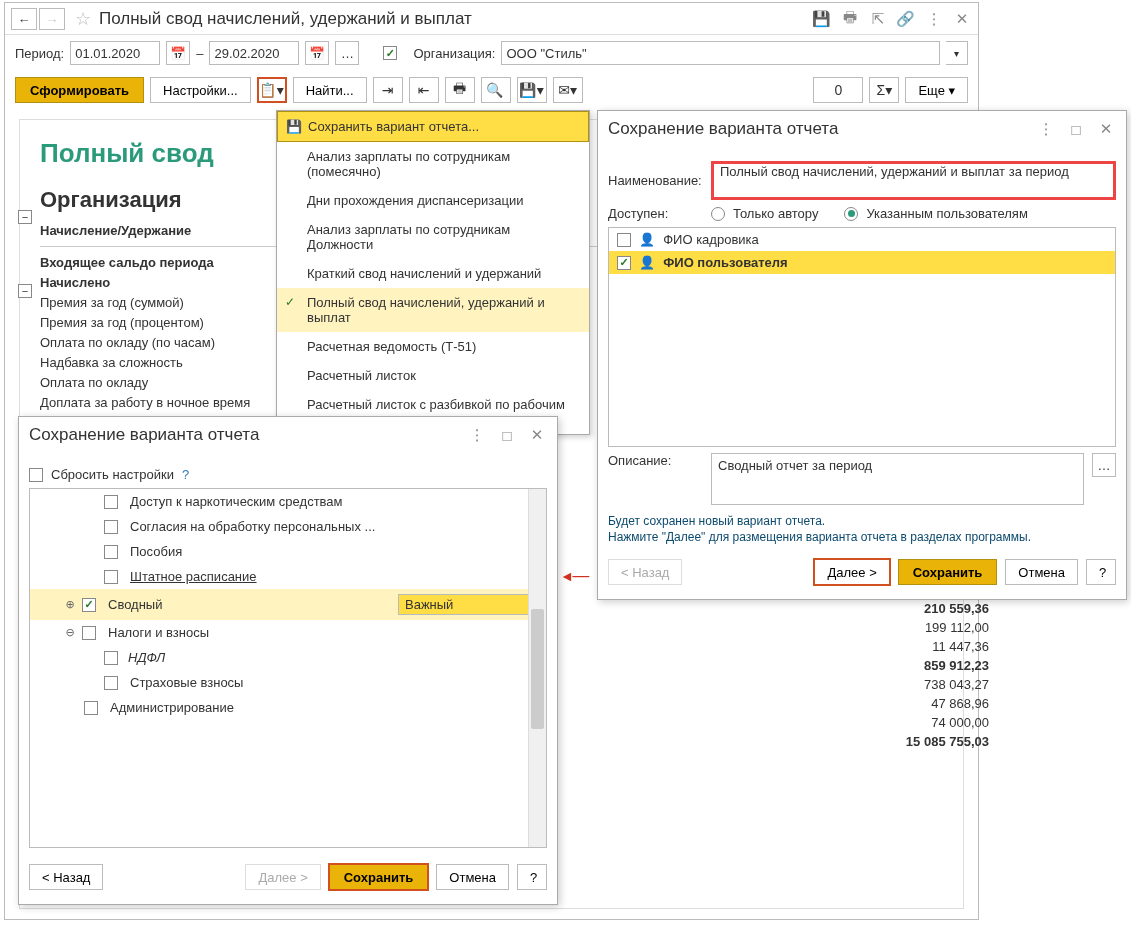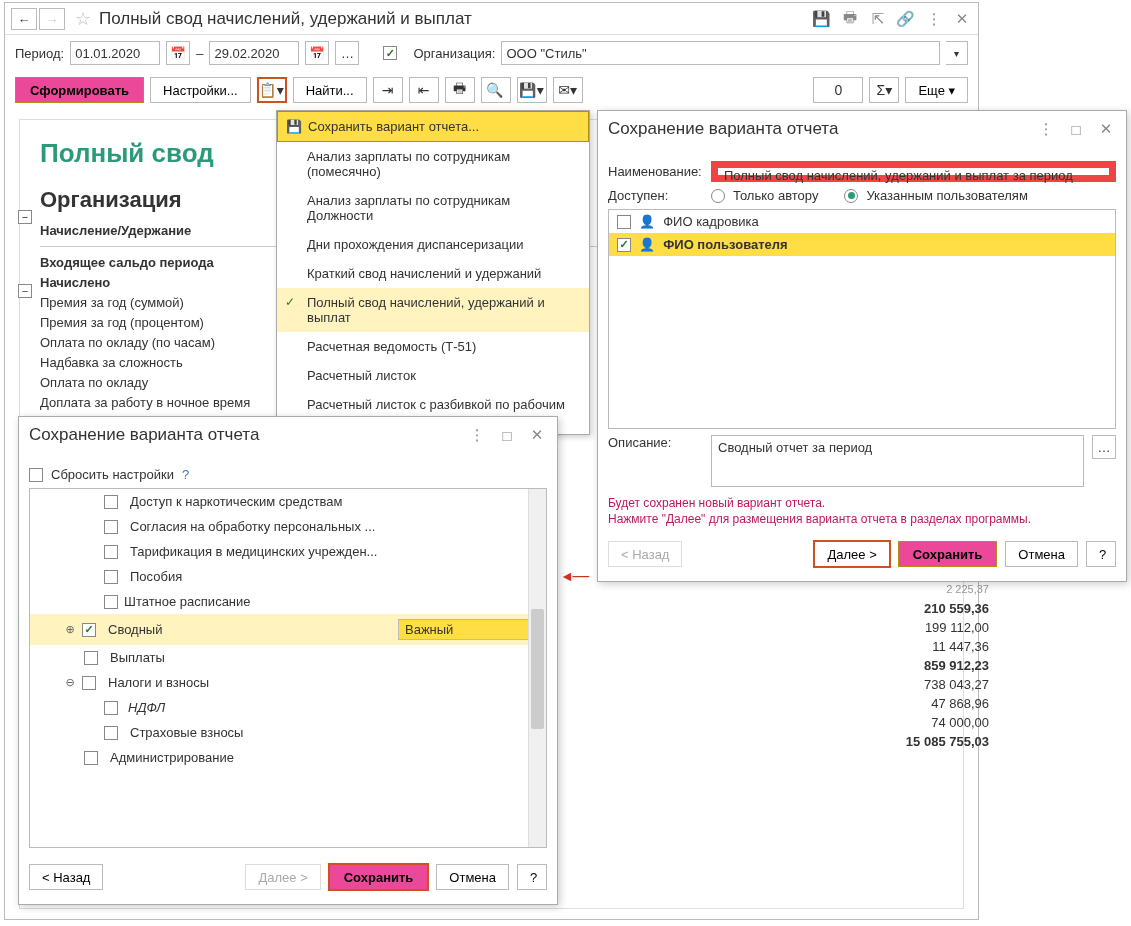--- a/index.html
+++ b/index.html
@@ -13,21 +13,21 @@
 .titlebar-icon { width: 20px; height: 20px; display: flex; align-items: center; justify-content: center; color: #888; cursor: pointer; font-size: 15px; }
 .period-row { display: flex; align-items: center; padding: 6px 10px; gap: 6px; }
 .label { color: #333; }
 .date-input { border: 1px solid #bbb; height: 24px; padding: 0 4px; width: 90px; display: flex; align-items: center; background: #fff; }
 .cal-btn { width: 24px; height: 24px; border: 1px solid #bbb; background: #fff; display: flex; align-items: center; justify-content: center; cursor: pointer; }
 .small-btn { width: 24px; height: 24px; border: 1px solid #bbb; background: #fff; display: flex; align-items: center; justify-content: center; cursor: pointer; }
 .chk { width: 14px; height: 14px; border: 1px solid #888; background: #fff; display: inline-flex; align-items: center; justify-content: center; color: #2a7a2a; font-size: 11px; font-weight: bold; }
 .org-input { border: 1px solid #bbb; height: 24px; flex: 1; padding: 0 4px; display: flex; align-items: center; background: #fff; }
 .dropdown-btn { width: 22px; height: 24px; border: 1px solid #bbb; border-left: none; background: #fff; display: flex; align-items: center; justify-content: center; cursor: pointer; font-size: 10px; }
 .toolbar { display: flex; align-items: center; padding: 6px 10px; gap: 6px; }
-.btn-yellow { background: #ec4899; border: 1px solid #b09010; height: 26px; padding: 0 14px; font-size: 13px; cursor: pointer; font-weight: bold; }
+.btn-yellow { background: #eab308; border: 1px solid #b09010; height: 26px; padding: 0 14px; font-size: 13px; cursor: pointer; font-weight: bold; }
 .btn-white { background: #fff; border: 1px solid #bbb; height: 26px; padding: 0 12px; font-size: 13px; cursor: pointer; }
 .icon-btn { width: 30px; height: 26px; border: 1px solid #bbb; background: #fff; cursor: pointer; display: flex; align-items: center; justify-content: center; font-size: 14px; }
 .icon-btn-hl { border: 1px solid #d05020; box-shadow: 0 0 0 1px #d05020 inset; }
 .spacer { flex: 1; }
 .report-body { padding: 10px 14px; position: relative; height: calc(100% - 106px); overflow: hidden; }
 .report-inner { border: 1px solid #ddd; padding: 14px 20px; height: 100%; position: relative; }
 .r-title { color: #2a9a7a; font-size: 26px; font-weight: bold; margin: 4px 0 18px; }
 .r-sub { font-size: 22px; font-weight: bold; margin: 4px 0 10px; }
 .r-header { font-weight: bold; margin: 4px 0 8px; }
 .r-row { font-size: 13px; line-height: 20px; }
@@ -45,29 +45,29 @@
 .menu-icon { position: absolute; left: 8px; font-size: 13px; }
 
 
 .dialog-right { position: absolute; left: 597px; top: 110px; width: 530px; border: 1px solid #aaa; background: #fff; box-shadow: 2px 2px 8px rgba(0,0,0,0.2); z-index: 10; }
 .dlg-titlebar { display: flex; align-items: flex-start; padding: 8px 10px; }
 .dlg-title { font-size: 17px; flex: 1; }
 .dlg-tb-icons { display: flex; gap: 10px; }
 .dlg-content { padding: 8px 10px; }
 .form-row { display: flex; align-items: center; margin: 6px 0; gap: 8px; }
 .form-label { width: 95px; }
-.text-input { border: 7px solid #ef4444; height: 21px; padding: 0 6px; background: #fff; flex: 1; }
+.text-input { border: 3px solid #ef4444; height: 39px; padding: 0 6px; background: #fff; flex: 1; }
 .radio { width: 14px; height: 14px; border: 1px solid #888; border-radius: 50%; display: inline-flex; align-items: center; justify-content: center; }
 .radio.checked::after { content: ""; width: 7px; height: 7px; border-radius: 50%; background: #2a9a7a; }
 .user-list { border: 1px solid #bbb; height: 220px; margin: 6px 0; overflow: hidden; }
 .user-row { display: flex; align-items: center; padding: 4px 8px; gap: 8px; }
 .user-row.hl { background: #ffdd44; font-weight: bold; }
 .user-icon { color: #7a4aa0; font-size: 13px; }
 .desc-area { border: 1px solid #bbb; height: 52px; padding: 4px 6px; background: #fff; flex: 1; }
-.info-text { font-size: 12px; color: #be185d; margin: 8px 0; line-height: 16px; }
+.info-text { font-size: 12px; color: #0c4a6e; margin: 8px 0; line-height: 16px; }
 .dlg-buttons { display: flex; gap: 8px; padding: 6px 0; align-items: center; }
 .btn-next-hl { border: 1px solid #d05020; box-shadow: 0 0 0 1px #d05020; }
 
 
 .dialog-left { position: absolute; left: 18px; top: 416px; width: 540px; border: 1px solid #aaa; background: #fff; box-shadow: 2px 2px 8px rgba(0,0,0,0.2); z-index: 8; }
 .sections-list { border: 1px solid #bbb; height: 360px; overflow: hidden; }
 .sections-header { display: flex; background: #eee; border-bottom: 1px solid #ccc; }
 .sh-col1 { flex: 1; padding: 5px 8px; border-right: 1px solid #ccc; }
 .sh-col2 { width: 140px; padding: 5px 8px; }
 .section-row { display: flex; align-items: center; padding: 5px 8px; gap: 6px; }
@@ -168,22 +168,22 @@
   <div>74 000,00</div>
   <div class="bold">15 085 755,03</div>
 </div>
 
 <div class="dropdown-menu">
   <div class="menu-item hl-yellow">
     <span class="menu-icon">💾</span>
     <span>Сохранить вариант отчета...</span>
   </div>
   <div class="menu-item">Анализ зарплаты по сотрудникам (помесячно)</div>
+  <div class="menu-item">Дни прохождения диспансеризации</div>
   <div class="menu-item">Анализ зарплаты по сотрудникам Должности</div>
-  <div class="menu-item">Дни прохождения диспансеризации</div>
   <div class="menu-item">Краткий свод начислений и удержаний</div>
   <div class="menu-item hl-light">
     <span class="menu-check">✓</span>
     <span>Полный свод начислений, удержаний и выплат</span>
   </div>
   <div class="menu-item">Расчетная ведомость (Т-51)</div>
   <div class="menu-item">Расчетный листок</div>
   <div class="menu-item">Расчетный листок с разбивкой по рабочим местам</div>
 </div>
 
@@ -269,46 +269,34 @@
           <div class="section-row">
             <span class="row-indent" style="width: 40px;"></span>
             <span style="width: 14px; display: inline-block;"></span>
             <span class="chk"></span>
             <span style="margin-left: 6px;">Согласия на обработку персональных ...</span>
           </div>
           <div class="section-row">
             <span class="row-indent" style="width: 40px;"></span>
             <span style="width: 14px; display: inline-block;"></span>
             <span class="chk"></span>
-            <span style="margin-left: 6px;">Тарификация в медицинских учрежден...</span>
-          </div>
-          <div class="section-row">
-            <span class="row-indent" style="width: 40px;"></span>
-            <span style="width: 14px; display: inline-block;"></span>
-            <span class="chk"></span>
             <span style="margin-left: 6px;">Пособия</span>
           </div>
           <div class="section-row">
             <span class="row-indent" style="width: 40px;"></span>
             <span style="width: 14px; display: inline-block;"></span>
             <span class="chk"></span>
-            <span style="">Штатное расписание</span>
+            <span style="margin-left: 6px; text-decoration: underline;">Штатное расписание</span>
           </div>
           <div class="section-row hl">
             <span class="row-indent" style="width: 20px;"></span>
             <span class="expand">⊕</span>
             <span class="chk">✓</span>
             <span style="margin-left: 6px;">Сводный</span>
             <span class="importance-cell hl-yellow">Важный</span>
-          </div>
-          <div class="section-row">
-            <span class="row-indent" style="width: 20px;"></span>
-            <span style="width: 14px; display: inline-block;"></span>
-            <span class="chk"></span>
-            <span style="margin-left: 6px;">Выплаты</span>
           </div>
           <div class="section-row">
             <span class="row-indent" style="width: 20px;"></span>
             <span class="expand">⊖</span>
             <span class="chk"></span>
             <span style="margin-left: 6px;">Налоги и взносы</span>
           </div>
           <div class="section-row">
             <span class="row-indent" style="width: 40px;"></span>
             <span style="width: 14px; display: inline-block;"></span>

